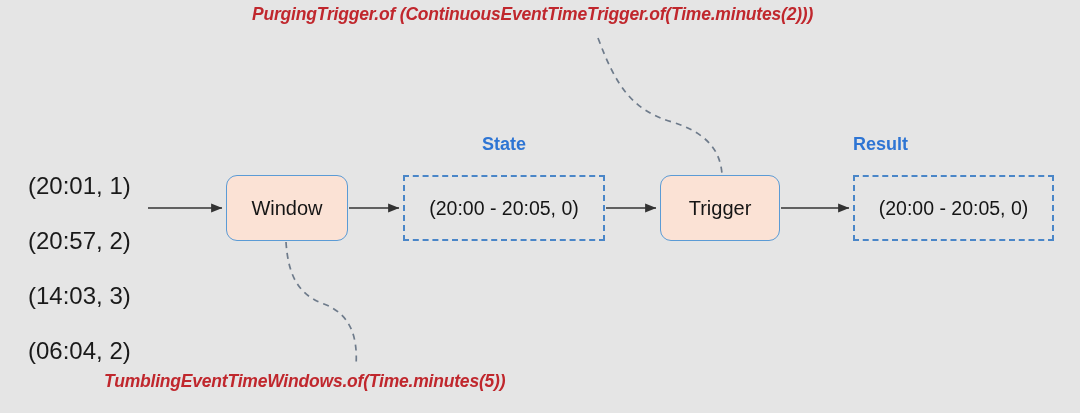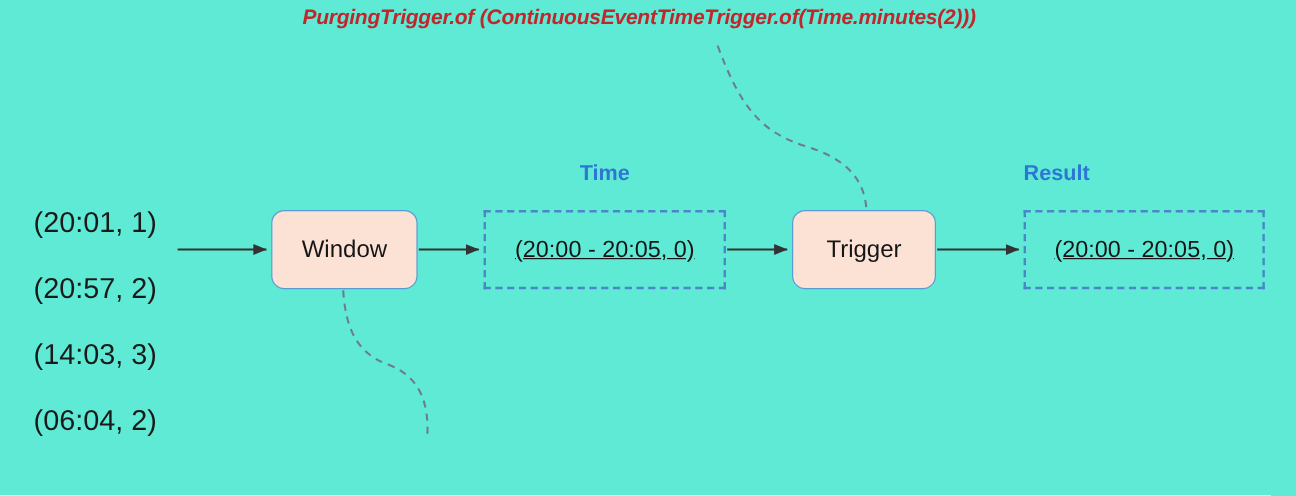--- a/index.html
+++ b/index.html
@@ -4,21 +4,21 @@
 <style>
   html, body {
     margin: 0;
     padding: 0;
     background: #ffffff;
   }
   #canvas {
     position: relative;
     width: 1080px;
     height: 413px;
-    background: #5eead4;
+    background: #e5e5e5;
     font-family: "Liberation Sans", sans-serif;
     overflow: hidden;
   }
 
   
   .annotation {
     position: absolute;
     color: #C0272D;
     font-style: italic;
     font-weight: bold;
@@ -78,21 +78,20 @@
     display: flex;
     align-items: center;
     justify-content: center;
     height: 66px;
     top: 175px;
   }
   .dashed-box .box-value {
     font-size: 19.5px;
     color: #151515;
     white-space: nowrap;
-    text-decoration: underline;
   }
   #box-state  { left: 403px; width: 202px; }
   #box-result { left: 853px; width: 201px; }
 
   
   .section-caption {
     position: absolute;
     color: #2E75D4;
     font-size: 18px;
     font-weight: bold;
@@ -112,33 +111,34 @@
     pointer-events: none;
   }
 </style>
 </head>
 <body>
 
 <div id="canvas">
 
   <div class="annotation" id="annotation-top">PurgingTrigger.of (ContinuousEventTimeTrigger.of(Time.minutes(2)))</div>
 
+  <div class="annotation" id="annotation-bottom">TumblingEventTimeWindows.of(Time.minutes(5))</div>
 
   <div id="input-events">
     <div class="event-line">(20:01, 1)</div>
     <div class="event-line">(20:57, 2)</div>
     <div class="event-line">(14:03, 3)</div>
     <div class="event-line">(06:04, 2)</div>
   </div>
 
   <div class="process-box" id="box-window">
     <span class="box-label">Window</span>
   </div>
 
-  <div class="section-caption" id="caption-state">Time</div>
+  <div class="section-caption" id="caption-state">State</div>
   <div class="dashed-box" id="box-state">
     <span class="box-value">(20:00 - 20:05, 0)</span>
   </div>
 
   <div class="process-box" id="box-trigger">
     <span class="box-label">Trigger</span>
   </div>
 
   <div class="section-caption" id="caption-result">Result</div>
   <div class="dashed-box" id="box-result">

